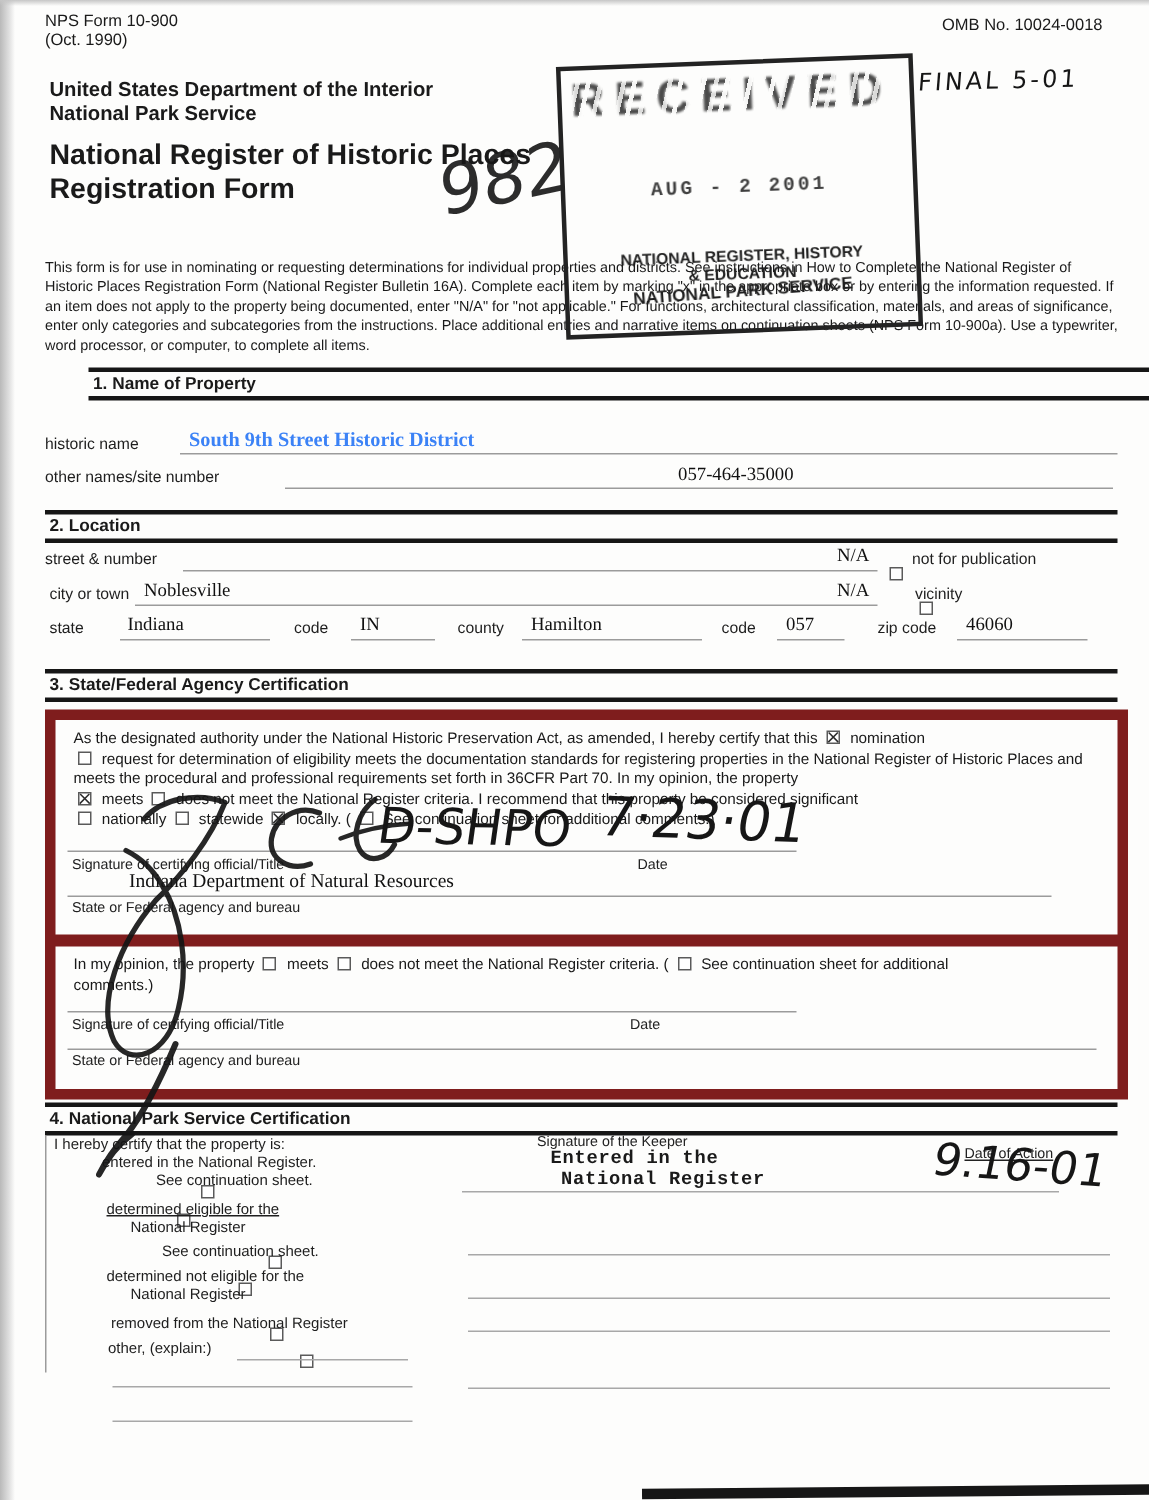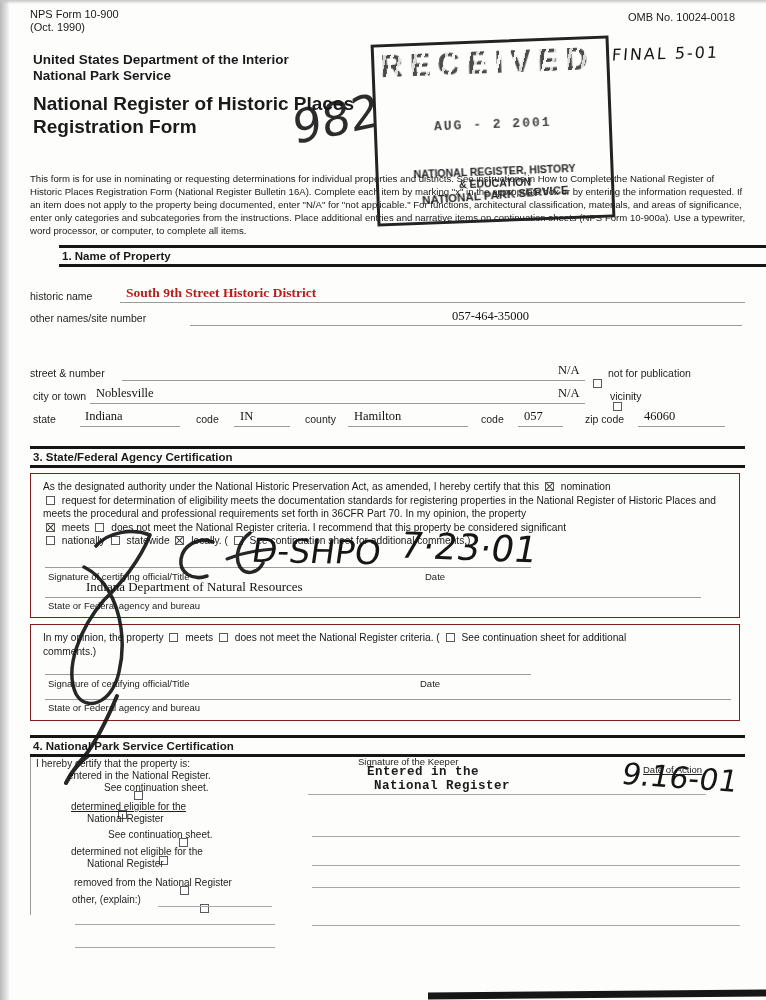--- a/index.html
+++ b/index.html
@@ -2,29 +2,29 @@
 <html><head>
 <meta charset="utf-8">
 <style>
   html,body{margin:0;padding:0;background:#d9d9d9;}
   #page{position:relative;width:766px;height:1000px;background:#fdfdfc;overflow:hidden;
         font-family:"Liberation Sans",sans-serif;color:#1a1a1a;}
   .abs{position:absolute;}
   .lbl{font-size:10.5px;color:#1e1e1e;}
   .lbl-sm{font-size:9.5px;color:#222;}
   .val{font-family:"Liberation Serif",serif;font-size:12.5px;color:#111;}
-  .val-b{font-family:"Liberation Serif",serif;font-weight:bold;font-size:13.5px;color:#b91c1c;}
+  .val-b{font-family:"Liberation Serif",serif;font-weight:bold;font-size:13.5px;color:#3b82f6;}
   .tiny{font-size:11px;}
   .b{font-weight:bold;}
   .sec-head{position:absolute;left:30px;width:712px;border-top:3px solid #161616;
             border-bottom:3px solid #161616;padding:2px 0 2px 3px;
             font-weight:bold;font-size:11.5px;background:transparent;}
   .rule{position:absolute;border-bottom:1px solid #9b9b9b;height:0;}
   .rule-d{position:absolute;border-bottom:1px solid #a8a8a8;height:0;}
-  .box{position:absolute;border:1px solid #7f1d1d;background:transparent;}
+  .box{position:absolute;border:7px solid #7f1d1d;background:transparent;}
   .certtext{font-size:10.2px;line-height:13.6px;color:#191919;}
   .cb{display:inline-block;width:7px;height:7px;border:1px solid #5a5a5a;background:#fff;
       vertical-align:-1px;margin:0 4px 0 3px;position:relative;}
   .cb.checked::before,.cb.checked::after{content:"";position:absolute;left:-1px;top:3px;
       width:9px;height:1.4px;background:#2a2a2a;}
   .cb.checked::before{transform:rotate(45deg);}
   .cb.checked::after{transform:rotate(-45deg);}
   .hw{font-family:"DejaVu Sans",sans-serif;color:#161616;white-space:nowrap;}
   .stamp{position:absolute;left:374px;top:40px;width:232px;height:176px;
          border:3px solid #232323;transform:rotate(-2.2deg);z-index:6;color:#1f1f1f;}
@@ -80,20 +80,21 @@
   
   <div class="sec-head" style="top:245px;margin-left:29px;">1.  Name of Property</div>
   <div class="abs lbl" style="left:30px;top:290px;">historic name</div>
   <div class="abs val-b" style="left:126px;top:285px;">South 9th Street Historic District</div>
   <div class="rule" style="left:120px;top:302px;width:625px;"></div>
   <div class="abs lbl" style="left:30px;top:312px;">other names/site number</div>
   <div class="rule" style="left:190px;top:325px;width:552px;"></div>
   <div class="abs val" style="left:452px;top:309px;">057-464-35000</div>
 
   
+  <div class="sec-head" style="top:340px;">2.  Location</div>
 
   <div class="abs lbl" style="left:30px;top:367px;">street &amp; number</div>
   <div class="rule" style="left:122px;top:380px;width:463px;"></div>
   <div class="abs val" style="left:558px;top:363px;">N/A</div>
   <span class="cb abs" style="left:590px;top:373px;"></span>
   <div class="abs lbl" style="left:608px;top:367px;">not for publication</div>
 
   <div class="abs lbl" style="left:33px;top:390px;">city or town</div>
   <div class="abs val" style="left:96px;top:386px;">Noblesville</div>
   <div class="rule" style="left:90px;top:403px;width:495px;"></div>

